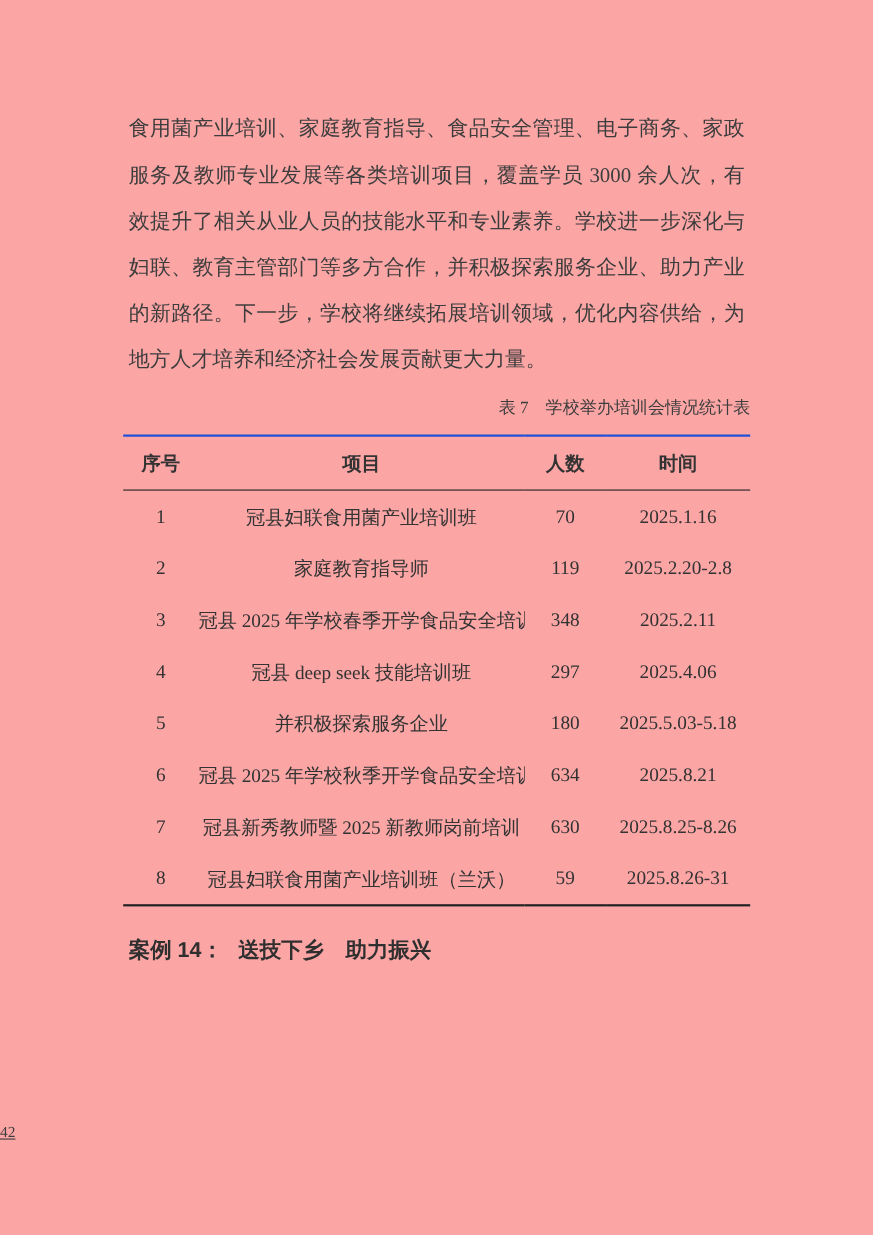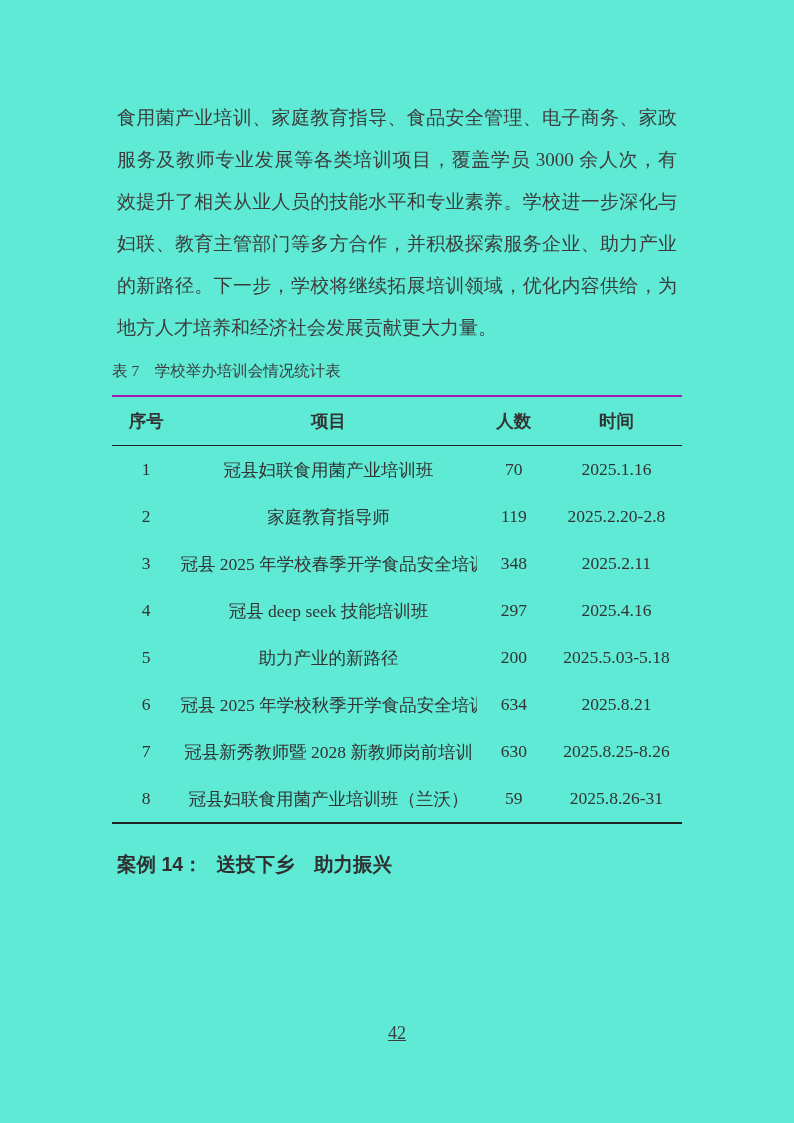--- a/index.html
+++ b/index.html
@@ -1,46 +1,46 @@
 <!DOCTYPE html>
 <html><head>
 <meta charset="utf-8">
 <style>
   html, body { margin: 0; padding: 0; background: #ffffff; }
   .page {
     position: relative;
     width: 794px;
     height: 1123px;
     margin: 0 auto;
-    background: #5eead4;
+    background: #fca5a5;
     box-sizing: border-box;
     padding: 97px 112px 0 112px;
     font-family: "Liberation Serif", "DejaVu Serif", serif;
     color: #3d3d3d;
     overflow: hidden;
   }
   .body-text {
     margin: 0 5px;
     font-size: 19px;
     line-height: 42px;
     text-align: justify;
   }
   .p1 { min-height: 252px; }
   .table-caption {
     margin: 10px 0 12px 0;
-    text-align: left;
+    text-align: right;
     font-size: 15.5px;
     line-height: 24px;
     color: #3d3d3d;
   }
   .stats-table {
     width: 100%;
     margin-top: 6px;
     border-collapse: collapse;
-    border-top: 2px solid #a21caf;
+    border-top: 2px solid #1d4ed8;
     border-bottom: 2.5px solid #222222;
     table-layout: fixed;
     color: #333333;
   }
   .stats-table thead tr { border-bottom: 1.5px solid #222222; }
   .stats-table th {
     font-family: "Liberation Sans", "DejaVu Sans", sans-serif;
     font-weight: bold;
     font-size: 17.5px;
     height: 48px;
@@ -65,22 +65,21 @@
     color: #2f2f2f;
     line-height: 30px;
   }
   .case-title { margin-left: 14px; }
   .p2 { margin-top: 12px; text-indent: 2em; min-height: 168px; }
   .page-number {
     position: absolute;
     top: 1023px;
     left: 0;
     width: 100%;
-    text-align: center;
-    font-size: 18px;
+    font-size: 14px;
     color: #3d3d3d;
     text-decoration: underline;
   }
 </style>
 </head>
 <body>
 
 <div class="page">
 
   <p class="body-text p1">食用菌产业培训、家庭教育指导、食品安全管理、电子商务、家政服务及教师专业发展等各类培训项目，覆盖学员 3000 余人次，有效提升了相关从业人员的技能水平和专业素养。学校进一步深化与妇联、教育主管部门等多方合作，并积极探索服务企业、助力产业的新路径。下一步，学校将继续拓展培训领域，优化内容供给，为地方人才培养和经济社会发展贡献更大力量。</p>
@@ -118,37 +117,37 @@
         <tr>
           <td>3</td>
           <td>冠县 2025 年学校春季开学食品安全培训</td>
           <td>348</td>
           <td>2025.2.11</td>
         </tr>
         <tr>
           <td>4</td>
           <td>冠县 deep seek 技能培训班</td>
           <td>297</td>
-          <td>2025.4.16</td>
+          <td>2025.4.06</td>
         </tr>
         <tr>
           <td>5</td>
-          <td>助力产业的新路径</td>
-          <td>200</td>
+          <td>并积极探索服务企业</td>
+          <td>180</td>
           <td>2025.5.03-5.18</td>
         </tr>
         <tr>
           <td>6</td>
           <td>冠县 2025 年学校秋季开学食品安全培训</td>
           <td>634</td>
           <td>2025.8.21</td>
         </tr>
         <tr>
           <td>7</td>
-          <td>冠县新秀教师暨 2028 新教师岗前培训</td>
+          <td>冠县新秀教师暨 2025 新教师岗前培训</td>
           <td>630</td>
           <td>2025.8.25-8.26</td>
         </tr>
         <tr>
           <td>8</td>
           <td>冠县妇联食用菌产业培训班（兰沃）</td>
           <td>59</td>
           <td>2025.8.26-31</td>
         </tr>
       </tbody>

